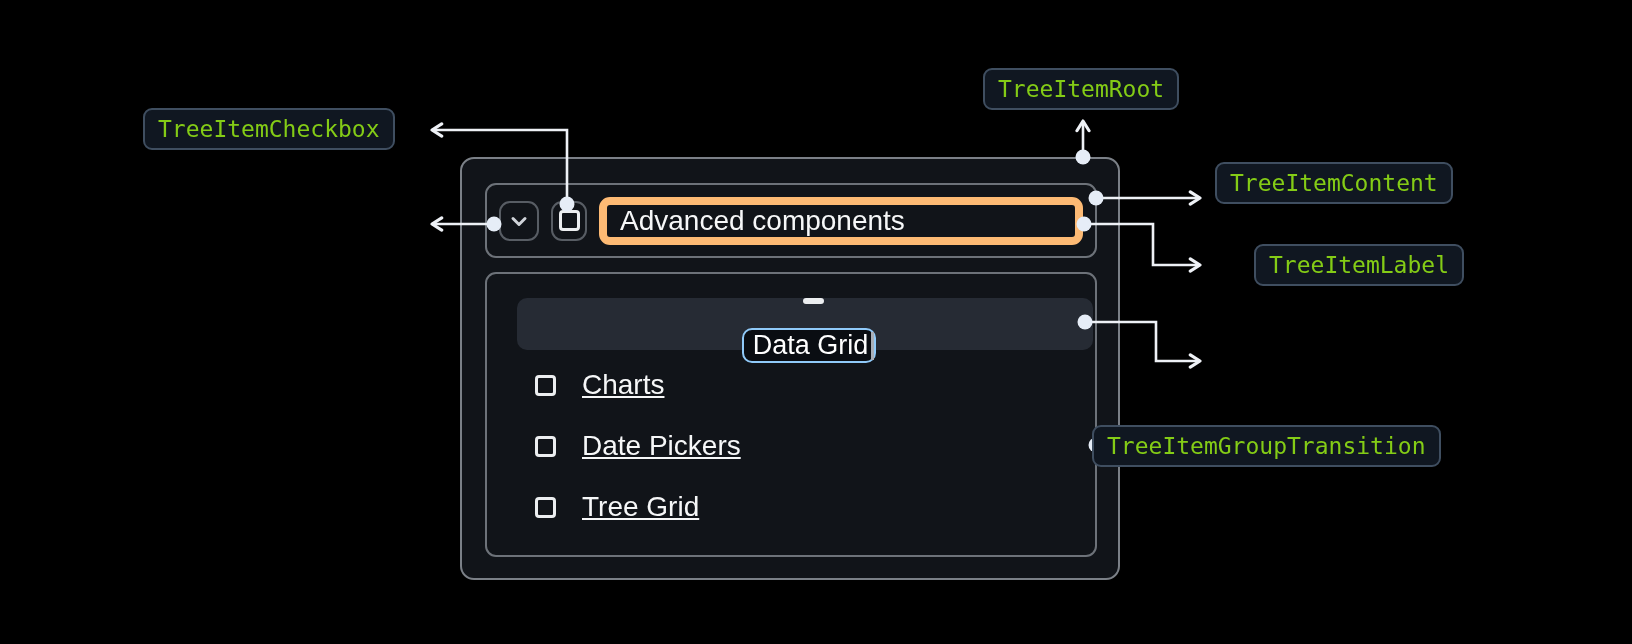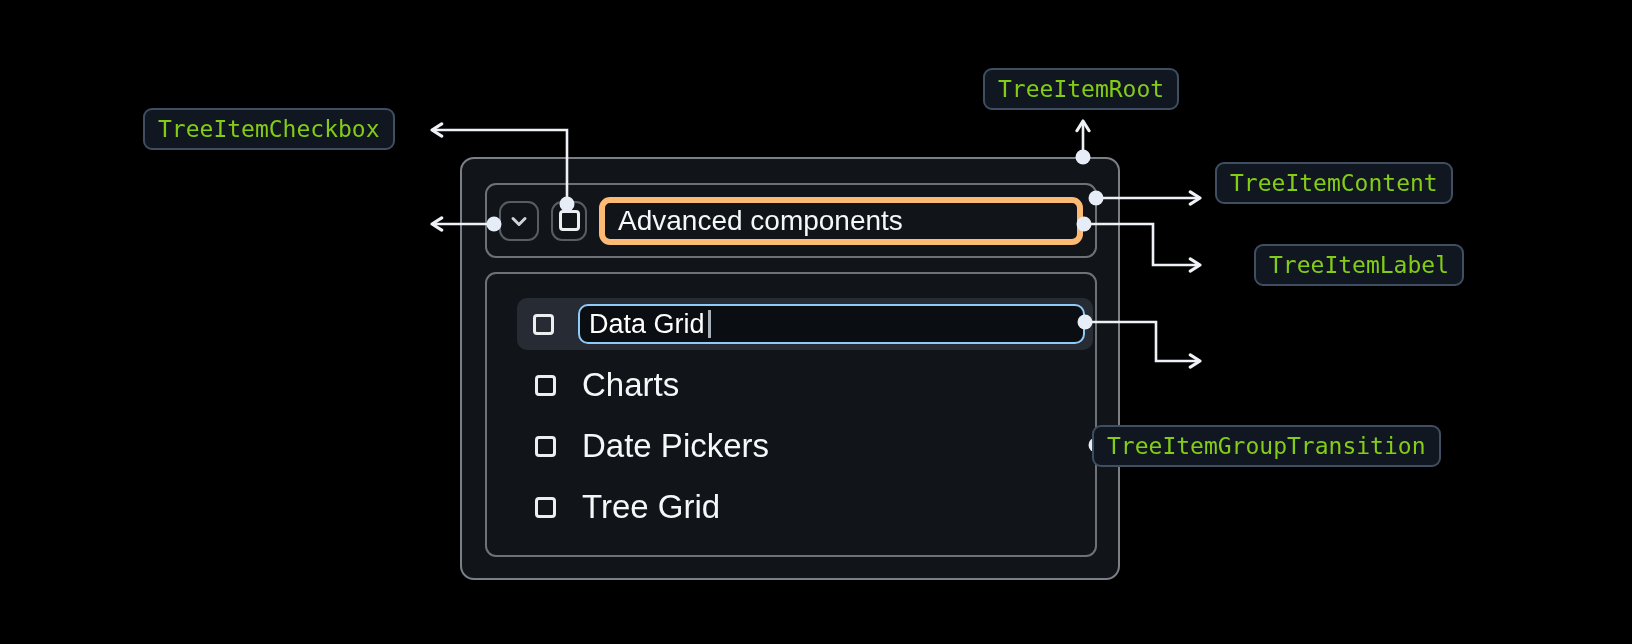--- a/index.html
+++ b/index.html
@@ -12,29 +12,29 @@
   .content-row{position:absolute;left:23px;top:24px;width:612px;height:75px;box-sizing:border-box;
         border:2px solid #6d7279;border-radius:11px;display:flex;align-items:center;
         padding:0 12px;gap:12px;}
   .icon-btn{width:40px;height:40px;flex:0 0 auto;box-sizing:border-box;
         border:2px solid #585d64;border-radius:11px;
         display:flex;align-items:center;justify-content:center;}
   .checkbox-btn{width:36px;height:40px;flex:0 0 auto;box-sizing:border-box;
         border:2px solid #585d64;border-radius:11px;
         display:flex;align-items:center;justify-content:center;}
   .checkbox{width:21px;height:21px;box-sizing:border-box;border:3px solid #eceef0;border-radius:4px;}
-  .label-box{flex:1;height:48px;box-sizing:border-box;border:6px solid #fdba74;border-radius:11px;
+  .label-box{flex:1;height:48px;box-sizing:border-box;border:8px solid #fdba74;border-radius:11px;
         display:flex;align-items:center;padding:0 13px;color:#f6f7f8;font-size:28px;}
   .group{position:absolute;left:23px;top:113px;width:612px;height:285px;box-sizing:border-box;
         border:2px solid #6d7279;border-radius:11px;padding-top:24px;}
   .row{height:52px;margin-bottom:9px;display:flex;align-items:center;box-sizing:border-box;}
   .row.editing{margin-left:30px;margin-right:2px;background:#262b34;border-radius:10px;
-        padding-left:16px;gap:24px;}
+        padding-left:16px;gap:24px;flex-direction:column;}
   .row.plain{padding-left:48px;gap:26px;}
-  .row-label{color:#f6f7f8;font-size:33px;white-space:nowrap;}
+  .row-label{color:#f6f7f8;font-size:28px;white-space:nowrap;text-decoration:underline;}
   .edit-input{flex:1;height:40px;margin-right:8px;box-sizing:border-box;border:2px solid #90caf9;
         border-radius:10px;background:#0a0d12;display:flex;align-items:center;
         padding-left:9px;color:#ffffff;font-size:27px;}
   .caret{width:3px;height:28px;background:#a9afb7;margin-left:3px;flex:0 0 auto;}
 
   
   .badge{position:absolute;height:42px;box-sizing:border-box;background:#101721;
         border:2px solid #3f4e60;border-radius:9px;color:#84cc16;
         font-family:"DejaVu Sans Mono",monospace;font-size:23px;line-height:38px;
         padding:0 13px;white-space:nowrap;}

